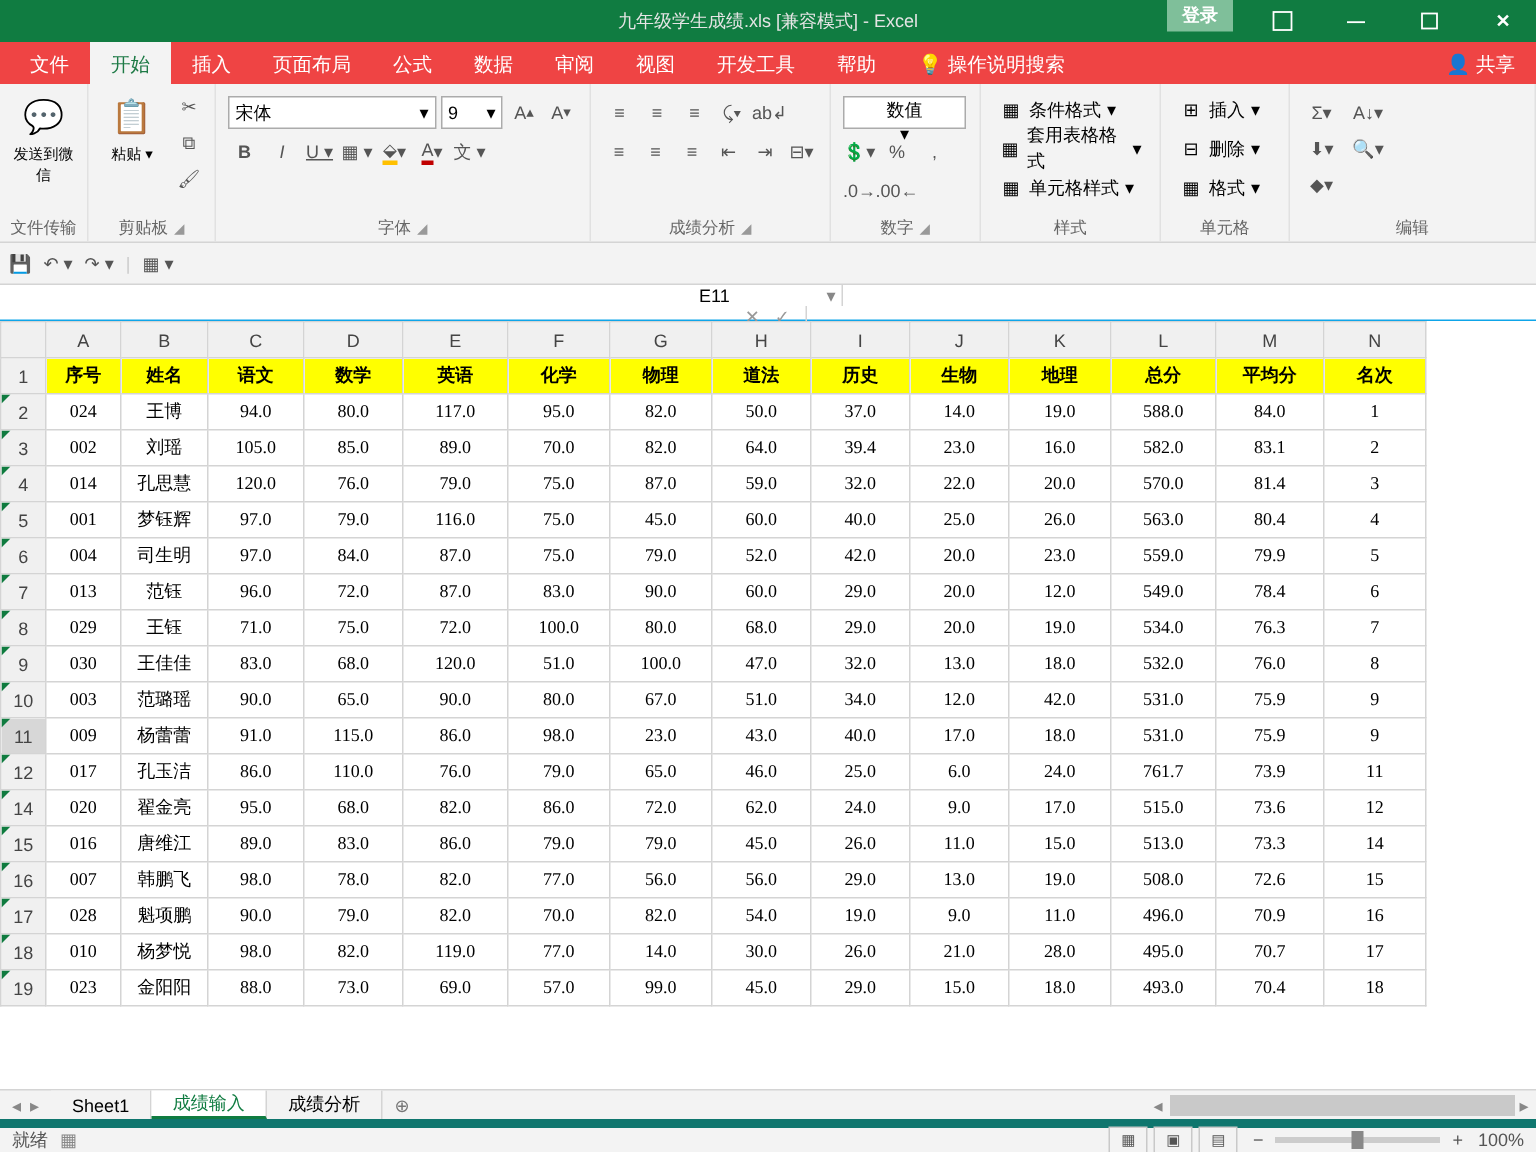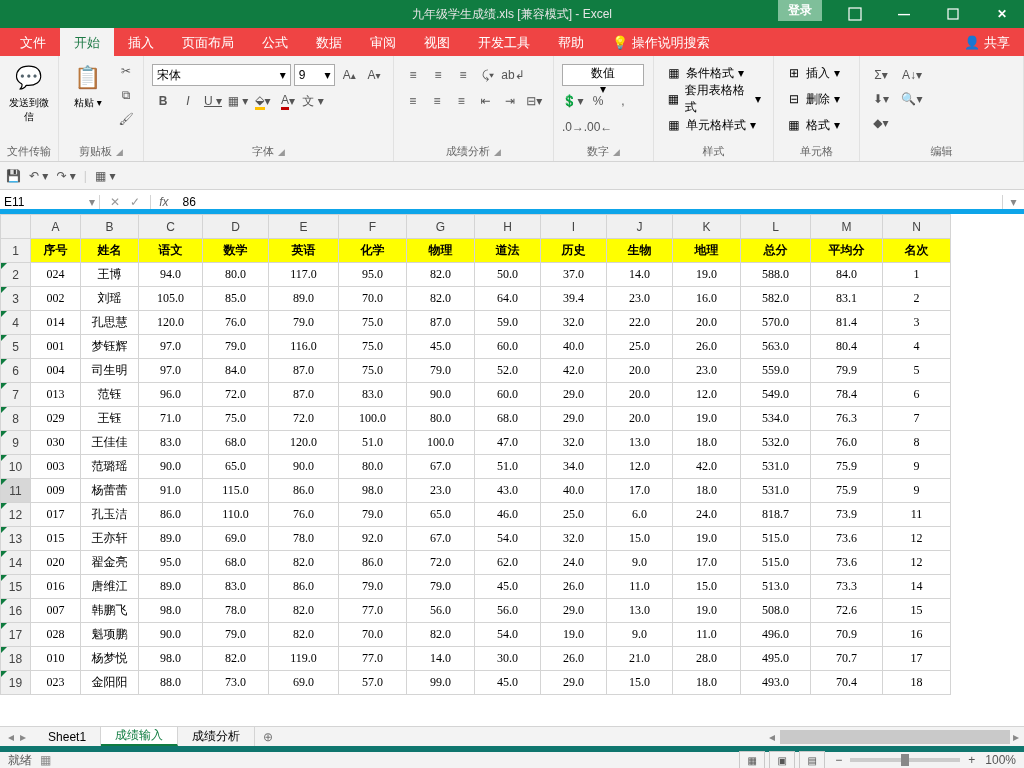--- a/index.html
+++ b/index.html
@@ -36,21 +36,21 @@
 .font-size-box { width: 42px; height: 22px; border: 1px solid #ababab; background: #fff; padding: 0 4px; font-size: 12px; display: flex; align-items: center; justify-content: space-between; }
 .select-row { width: 82px; height: 22px; border: 1px solid #ababab; background: #fff; padding: 0 4px; font-size: 12px; display: flex; align-items: center; justify-content: space-between; flex-direction: column; }
 .col-stack { display: flex; flex-direction: column; gap: 4px; }
 .style-item { display: flex; align-items: center; gap: 4px; font-size: 12px; height: 22px; padding: 0 4px; }
 .style-item .ico { width: 16px; text-align: center; }
 
 
 .qat { height: 28px; background: #f3f3f3; border-bottom: 1px solid #d4d4d4; display: flex; align-items: center; padding: 0 6px; gap: 8px; color: #555; }
 
 
-.fbar { height: 24px; background: #fff; border-bottom: 5px solid #0ea5e9; display: flex; align-items: flex-end; }
+.fbar { height: 24px; background: #fff; border-bottom: 1px solid #0ea5e9; display: flex; align-items: center; flex-direction: column; }
 .name-box { width: 100px; border-right: 1px solid #d4d4d4; display: flex; align-items: center; justify-content: space-between; padding: 0 4px; font-size: 12px; }
 .fx-btns { display: flex; align-items: center; gap: 10px; padding: 0 10px; color: #999; border-right: 1px solid #d4d4d4; }
 .fx-label { font-style: italic; padding: 0 8px; display: flex; align-items: center; color: #666; }
 .formula-input { flex: 1; padding: 0 6px; display: flex; align-items: center; font-size: 12px; }
 .fbar .expand { width: 22px; display: flex; align-items: center; justify-content: center; border-left: 1px solid #d4d4d4; color: #888; }
 
 
 .grid-wrap { flex: 1; overflow: hidden; position: relative; background: #fff; display: flex; flex-direction: column; }
 .grid-inner { flex: 1; overflow: hidden; }
 table.sheet { border-collapse: collapse; table-layout: fixed; }
@@ -527,40 +527,23 @@
             <td>孔玉洁</td>
             <td>86.0</td>
             <td>110.0</td>
             <td>76.0</td>
             <td>79.0</td>
             <td>65.0</td>
             <td>46.0</td>
             <td>25.0</td>
             <td>6.0</td>
             <td>24.0</td>
-            <td>818.7</td>
+            <td>761.7</td>
             <td>73.9</td>
             <td>11</td>
-          </tr>
-          <tr class="data">
-            <th class="rowhead">13<div class="marker"></div></th>
-            <td>015</td>
-            <td>王亦轩</td>
-            <td>89.0</td>
-            <td>69.0</td>
-            <td>78.0</td>
-            <td>92.0</td>
-            <td>67.0</td>
-            <td>54.0</td>
-            <td>32.0</td>
-            <td>15.0</td>
-            <td>19.0</td>
-            <td>515.0</td>
-            <td>73.6</td>
-            <td>12</td>
           </tr>
           <tr class="data">
             <th class="rowhead">14<div class="marker"></div></th>
             <td>020</td>
             <td>翟金亮</td>
             <td>95.0</td>
             <td>68.0</td>
             <td>82.0</td>
             <td>86.0</td>
             <td>72.0</td>

